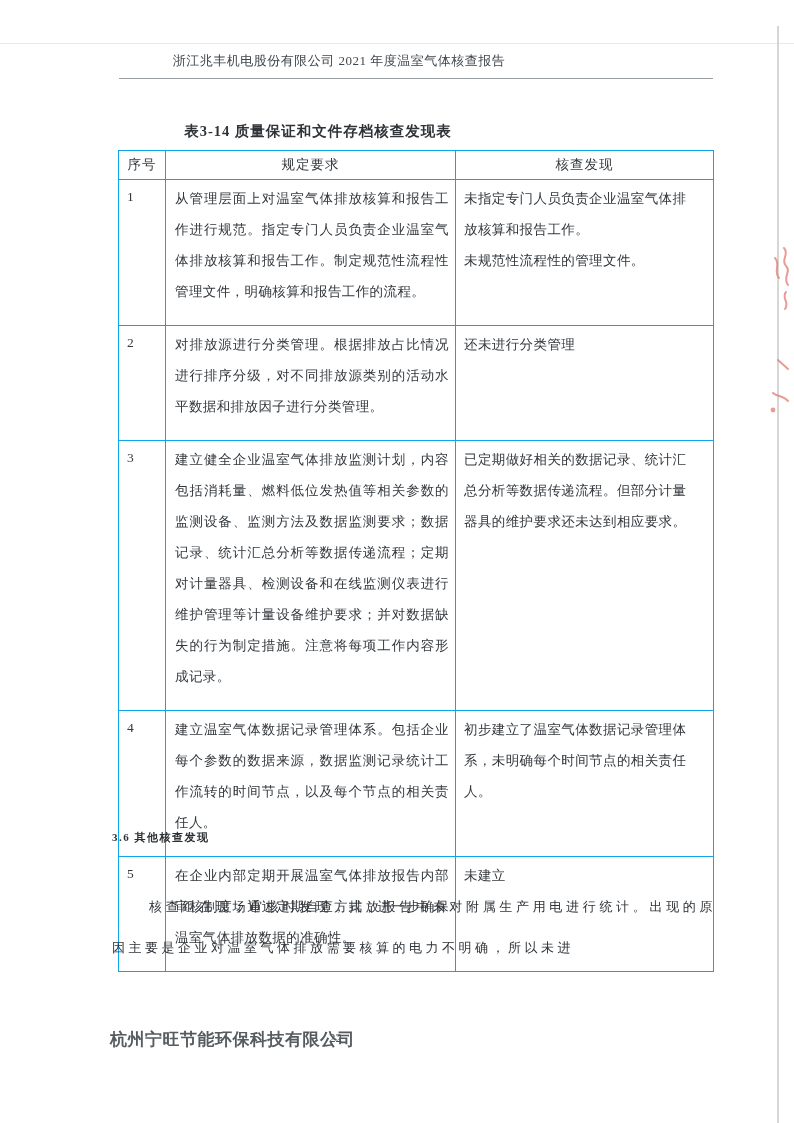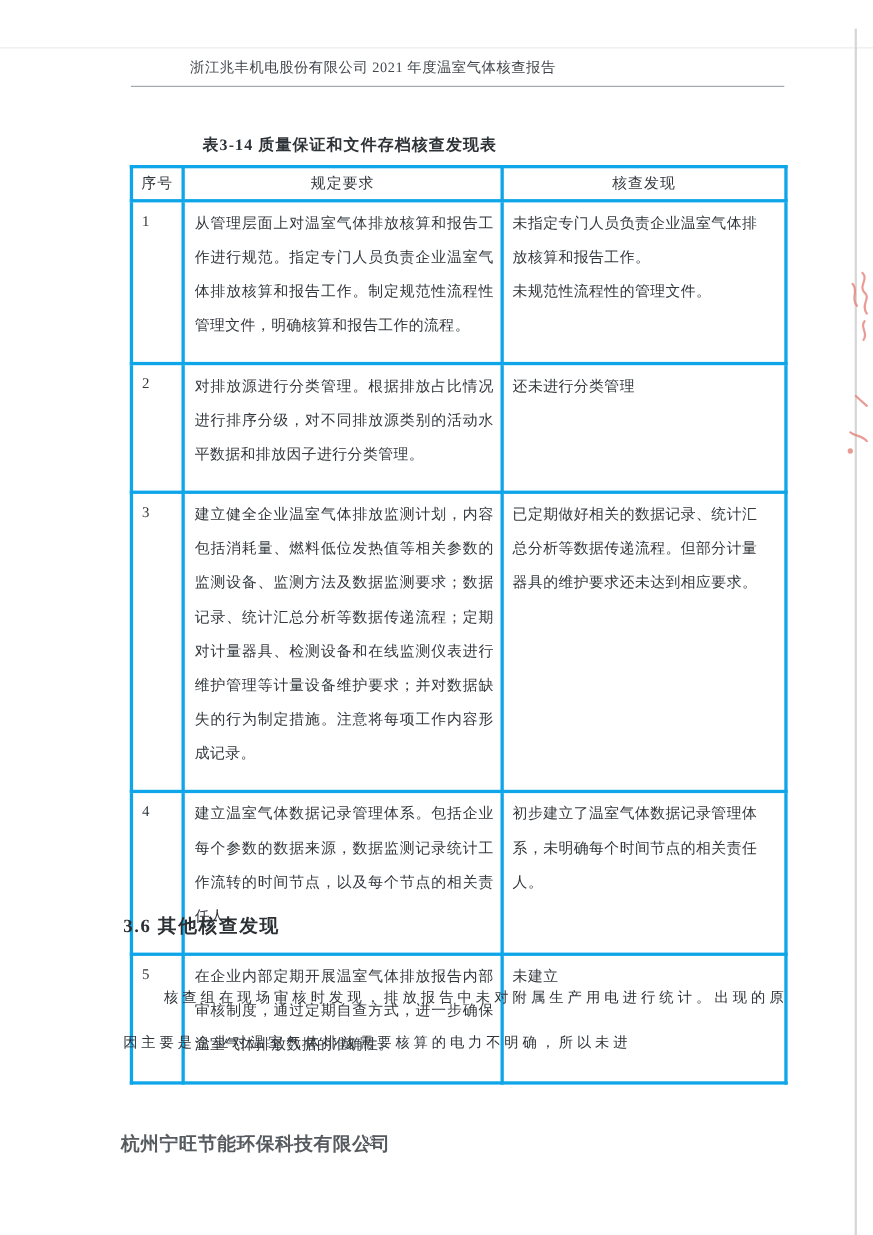--- a/index.html
+++ b/index.html
@@ -11,31 +11,31 @@
     background:#d9dbda; opacity:.6; }
   .doc-header-title { position:absolute; top:52px; left:0; width:678px;
     text-align:center; font-size:13px; color:#41464c; letter-spacing:.5px; }
   .header-rule { position:absolute; top:78px; left:119px; width:594px; height:1px;
     background:#9ba0a4; }
   .table-title { position:absolute; top:122px; left:0; width:636px; text-align:center;
     font-weight:bold; font-size:14.5px; color:#2e3338; letter-spacing:1px; }
   table.findings { position:absolute; top:150px; left:118px; width:595px;
     border-collapse:collapse; table-layout:fixed; }
   table.findings th, table.findings td {
-    border:3px solid #0ea5e9; font-size:13.5px; color:#33383d;
+    border:1px solid #0ea5e9; font-size:13.5px; color:#33383d;
     font-weight:normal; }
   table.findings th { height:28px; text-align:center; vertical-align:middle;
     line-height:28px; padding:0; letter-spacing:1px; }
   table.findings td { vertical-align:top; line-height:31px; }
   td.cell-no { padding:1px 4px 0 8px; }
   td.cell-req { padding:3px 6px 18px 9px; letter-spacing:.4px; text-align:justify; }
   td.cell-find { padding:3px 24px 3px 8px; letter-spacing:.4px; white-space:pre-line; }
   tr.r1 { height:132px; } tr.r2 { height:93px; } tr.r3 { height:216px; }
   tr.r4 { height:97px; } tr.r5 { height:87px; }
-  .section-heading { position:absolute; top:830px; left:112px; font-size:17px;
+  .section-heading { position:absolute; top:830px; left:112px; font-size:11px;
     font-weight:bold; color:#2b3035; letter-spacing:1.5px; }
   .body-paragraph { position:absolute; top:886px; left:112px; width:604px;
     font-size:13px; line-height:41px; letter-spacing:3.5px; text-align:justify;
     text-indent:37px; color:#2e3338; }
   .footer-company { position:absolute; top:1028px; left:110px; font-size:17px;
     font-weight:bold; color:#565b60; letter-spacing:.5px;
     font-family:Liberation Mono, monospace; }
   .footer-page { position:absolute; top:1030px; left:0; width:671px;
     text-align:center; font-size:13px; color:#4a4f54; }
   .scan-edge-line { position:absolute; left:777px; top:26px; width:2px;

